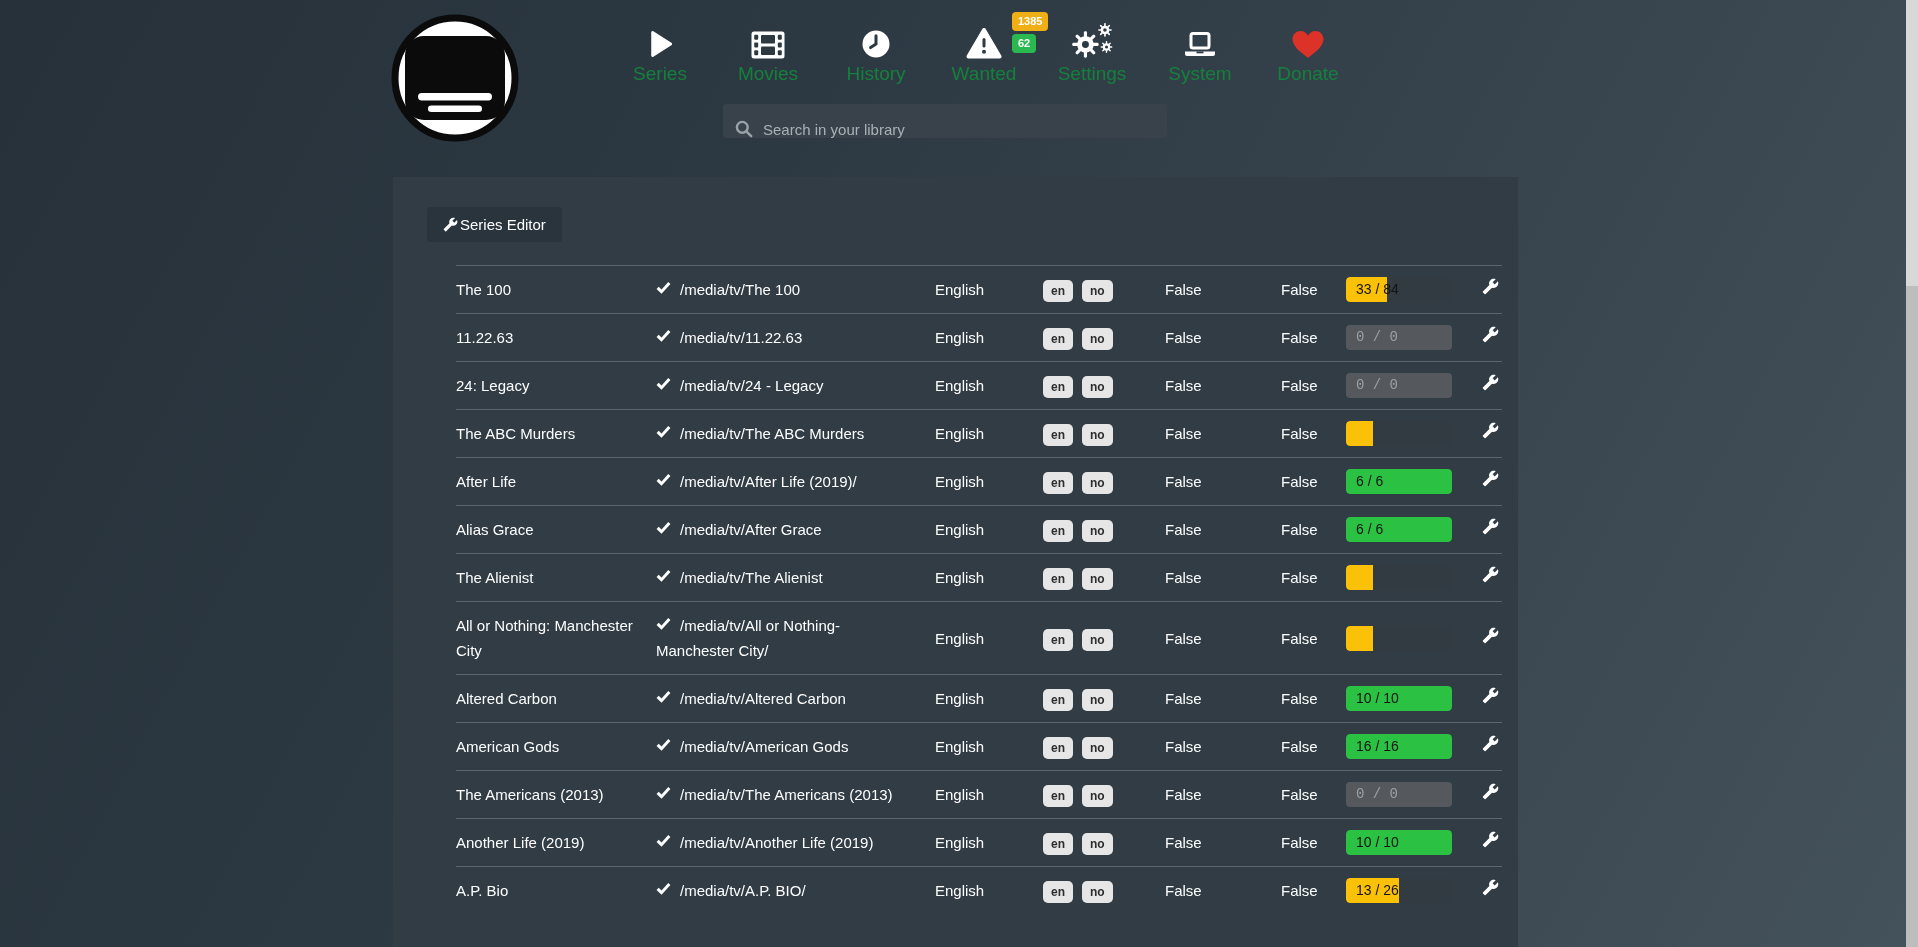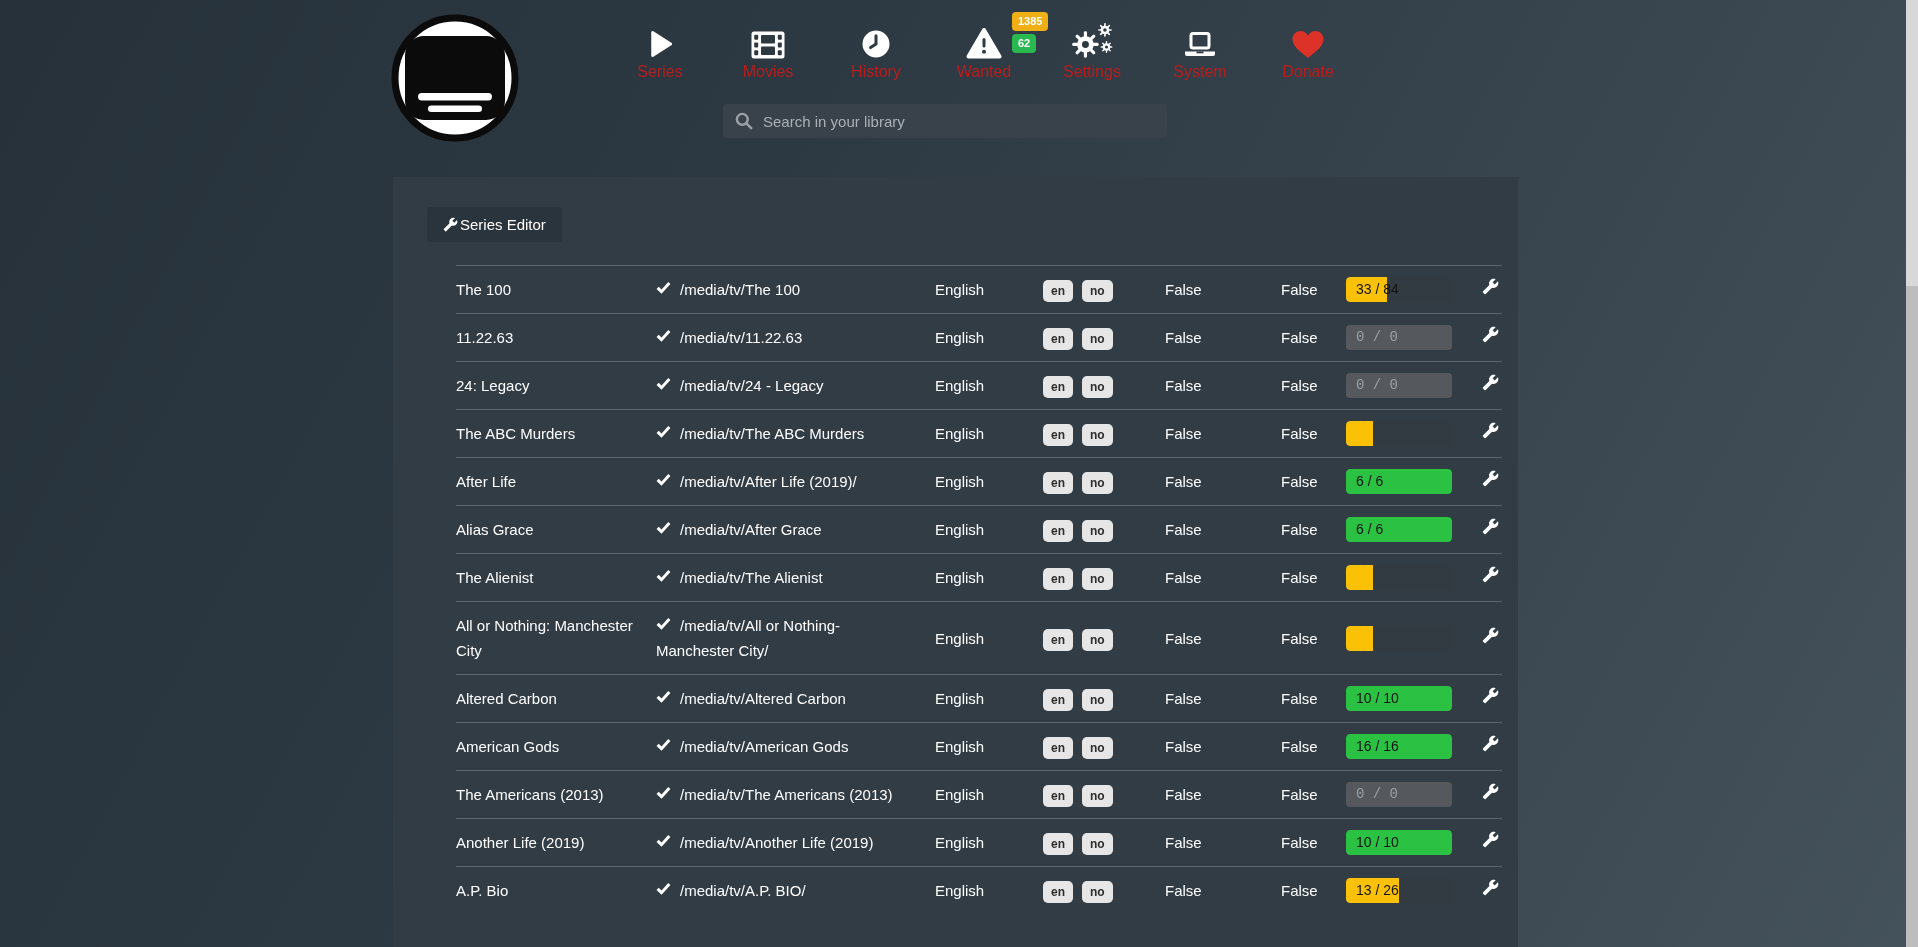--- a/index.html
+++ b/index.html
@@ -10,28 +10,28 @@
     background:linear-gradient(118deg,#26313a 0%,#2d3942 35%,#39464f 70%,#44525c 100%);
     position:relative;
   }
   svg { display:block; }
 
   
   .logo { position:absolute; left:391px; top:14px; width:128px; height:128px; }
   .nav { position:absolute; left:606px; top:21px; display:flex; }
   .nav-item { width:108px; display:flex; flex-direction:column; align-items:center; position:relative; cursor:pointer; }
   .nav-icon { height:38px; display:flex; align-items:flex-end; justify-content:center; }
-  .nav-label { font-size:16px; margin-top:4px; color:#b91c1c; white-space:nowrap;text-align:center; }
+  .nav-label { font-size:19px; margin-top:4px; color:#15803d; white-space:nowrap;text-align:center; }
   .nav-badge { position:absolute; left:82px; font-size:11px; font-weight:bold; color:#fff;
                padding:4px 6px; border-radius:4px; line-height:1; min-width:20px; text-align:center; }
   .nav-badge.b1 { top:-9px; background:#EFAF15; }
   .nav-badge.b2 { top:13px; background:#29B950; }
 
   .searchbar { position:absolute; left:723px; top:104px; width:444px; height:34px;
-               background:#39424A; border-radius:3px; display:flex; align-items:center;
+               background:#39424A; border-radius:3px; display:flex; align-items:flex-end;
                padding:0 12px; gap:10px; }
   .searchbar input { flex:1; background:transparent; border:none; outline:none;
                      color:#dfe4e7; font-size:15px; font-family:"Liberation Sans",sans-serif; }
   .searchbar input::placeholder { color:#A9B1B6; }
 
   
   .panel { position:absolute; left:393px; top:177px; width:1125px; height:770px; background:#313C44; }
   .btn-editor { position:absolute; left:34px; top:30px; height:35px; display:inline-flex;
                 align-items:center; gap:2px; padding:0 16px; background:#2A343C;
                 border-radius:3px; font-size:15px; color:#fff; cursor:pointer; border:none; }

